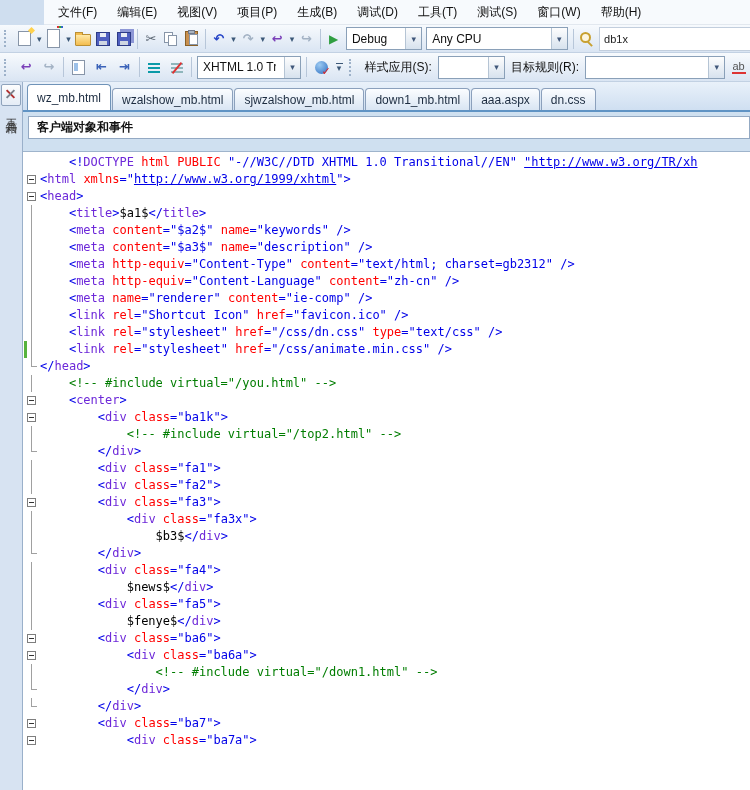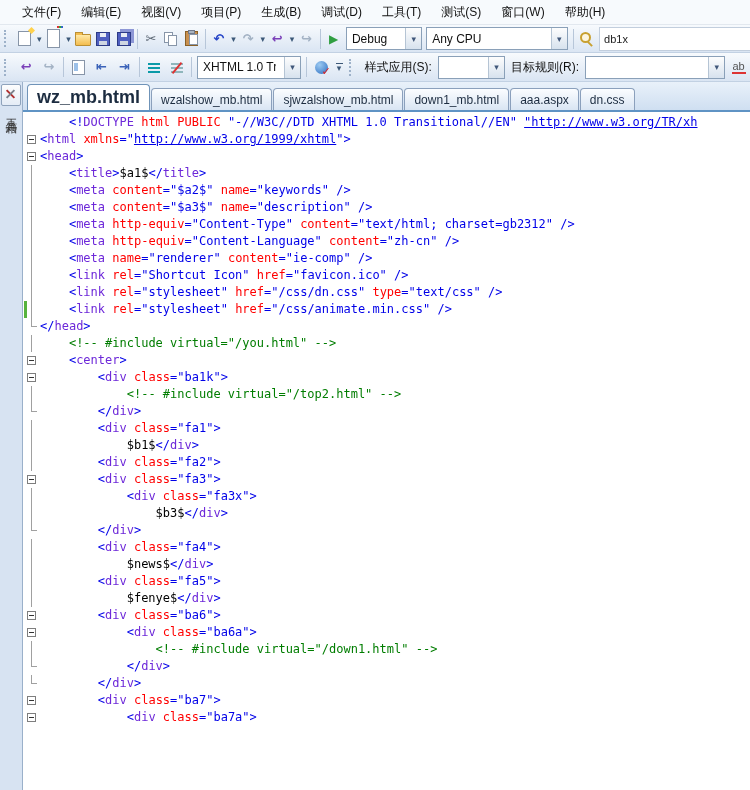--- a/index.html
+++ b/index.html
@@ -1,21 +1,21 @@
 <!DOCTYPE html>
 <html><head>
 <meta charset="utf-8">
 <style>
   html,body{margin:0;padding:0;background:#e8e8e8;}
   .window{width:750px;height:790px;overflow:hidden;position:relative;background:#cfdeef;
           font-family:"Liberation Sans","DejaVu Sans",sans-serif;font-size:12px;color:#111;}
 
   
-  .menubar{height:24px;background:#f7fafd;display:flex;align-items:center;padding-left:12px;
-           border-bottom:1px solid #e2e8ef;}
+  .menubar{height:24px;background:#f7fafd;display:flex;align-items:center;padding-left:4px;
+           border-bottom:1px solid #e2e8ef;margin-left:44px;}
   .menu-item{padding:4px 10px;white-space:nowrap;cursor:default;}
 
   
   .toolbar{display:flex;align-items:center;background:linear-gradient(#f7fafd,#dae5f3);
            border-bottom:1px solid #c2d1e3;}
   .tb1{height:27px;}
   .tb2{height:28px;}
   .grip{width:4px;height:17px;border-left:2px dotted #9db1c9;margin:0 5px 0 4px;}
   .tbtn{width:23px;height:22px;display:flex;align-items:center;justify-content:center;border-radius:2px;}
   .sep{width:1px;height:20px;background:#b7c6d9;margin:0 3px;}
@@ -103,21 +103,21 @@
   .vtext{writing-mode:vertical-rl;text-orientation:upright;letter-spacing:2px;color:#333;font-size:12px;}
 
   .doc-area{flex:1;display:flex;flex-direction:column;min-width:0;}
 
   
   .tabstrip{height:28px;display:flex;align-items:flex-end;padding-left:4px;
             background:linear-gradient(#e9f1fa,#cfdff1);border-bottom:2px solid #5f93c4;overflow:hidden;}
   .tab{height:21px;display:flex;align-items:center;padding:0 9px;margin-right:1px;white-space:nowrap;
        background:linear-gradient(#fbfdff,#d9e5f3);border:1px solid #8ba0bc;border-bottom:none;
        border-radius:4px 4px 0 0;font-size:12px;color:#1c2c40;cursor:default;}
-  .tab.active{height:25px;background:#fff;font-weight:bold;font-size:18px;border-color:#6f93b8;}
+  .tab.active{height:25px;background:#fff;font-weight:normal;font-size:12px;border-color:#6f93b8;}
 
   
   .navwrap{height:31px;background:#cfe0f0;padding:4px 0 4px 5px;border-bottom:1px solid #9fb4cc;}
   .navbar{height:21px;line-height:21px;background:#fff;border:1px solid #93a9c3;
           font-weight:bold;padding-left:8px;cursor:default;}
 
   
   .editor{flex:1;background:#fff;overflow:hidden;padding-top:2px;}
   .cl{display:flex;height:17px;white-space:pre;
       font-family:"DejaVu Sans Mono","Liberation Mono",monospace;font-size:12px;line-height:17px;}
@@ -297,20 +297,23 @@
             <span>down1_mb.html</span>
           </div>
           <div class="tab">
             <span>aaa.aspx</span>
           </div>
           <div class="tab">
             <span>dn.css</span>
           </div>
         </div>
 
+      <div class="navwrap">
+        <div class="navbar">客户端对象和事件</div>
+      </div>
 
       <div class="editor">
           <div class="cl"><span class="gut "></span><span class="ct"><span class="s-K">    </span><span class="s-B">&lt;!</span><span class="s-M">DOCTYPE</span><span class="s-K"> </span><span class="s-R">html PUBLIC</span><span class="s-K"> </span><span class="s-B">"-//W3C//DTD XHTML 1.0 Transitional//EN"</span><span class="s-K"> </span><span class="s-U">"http://www.w3.org/TR/xh</span></span></div>
           <div class="cl"><span class="gut g-box"></span><span class="ct"><span class="s-B">&lt;</span><span class="s-M">html</span><span class="s-K"> </span><span class="s-R">xmlns</span><span class="s-B">="</span><span class="s-U">http://www.w3.org/1999/xhtml</span><span class="s-B">"&gt;</span></span></div>
           <div class="cl"><span class="gut g-box"></span><span class="ct"><span class="s-B">&lt;</span><span class="s-M">head</span><span class="s-B">&gt;</span></span></div>
           <div class="cl"><span class="gut g-line"></span><span class="ct"><span class="s-K">    </span><span class="s-B">&lt;</span><span class="s-M">title</span><span class="s-B">&gt;</span><span class="s-K">$a1$</span><span class="s-B">&lt;/</span><span class="s-M">title</span><span class="s-B">&gt;</span></span></div>
           <div class="cl"><span class="gut g-line"></span><span class="ct"><span class="s-K">    </span><span class="s-B">&lt;</span><span class="s-M">meta</span><span class="s-K"> </span><span class="s-R">content</span><span class="s-B">="$a2$"</span><span class="s-K"> </span><span class="s-R">name</span><span class="s-B">="keywords"</span><span class="s-K"> </span><span class="s-B">/&gt;</span></span></div>
           <div class="cl"><span class="gut g-line"></span><span class="ct"><span class="s-K">    </span><span class="s-B">&lt;</span><span class="s-M">meta</span><span class="s-K"> </span><span class="s-R">content</span><span class="s-B">="$a3$"</span><span class="s-K"> </span><span class="s-R">name</span><span class="s-B">="description"</span><span class="s-K"> </span><span class="s-B">/&gt;</span></span></div>
           <div class="cl"><span class="gut g-line"></span><span class="ct"><span class="s-K">    </span><span class="s-B">&lt;</span><span class="s-M">meta</span><span class="s-K"> </span><span class="s-R">http-equiv</span><span class="s-B">="Content-Type"</span><span class="s-K"> </span><span class="s-R">content</span><span class="s-B">="text/html; charset=gb2312"</span><span class="s-K"> </span><span class="s-B">/&gt;</span></span></div>
           <div class="cl"><span class="gut g-line"></span><span class="ct"><span class="s-K">    </span><span class="s-B">&lt;</span><span class="s-M">meta</span><span class="s-K"> </span><span class="s-R">http-equiv</span><span class="s-B">="Content-Language"</span><span class="s-K"> </span><span class="s-R">content</span><span class="s-B">="zh-cn"</span><span class="s-K"> </span><span class="s-B">/&gt;</span></span></div>
@@ -318,21 +321,20 @@
           <div class="cl"><span class="gut g-line"></span><span class="ct"><span class="s-K">    </span><span class="s-B">&lt;</span><span class="s-M">link</span><span class="s-K"> </span><span class="s-R">rel</span><span class="s-B">="Shortcut Icon"</span><span class="s-K"> </span><span class="s-R">href</span><span class="s-B">="favicon.ico"</span><span class="s-K"> </span><span class="s-B">/&gt;</span></span></div>
           <div class="cl"><span class="gut g-line"></span><span class="ct"><span class="s-K">    </span><span class="s-B">&lt;</span><span class="s-M">link</span><span class="s-K"> </span><span class="s-R">rel</span><span class="s-B">="stylesheet"</span><span class="s-K"> </span><span class="s-R">href</span><span class="s-B">="/css/dn.css"</span><span class="s-K"> </span><span class="s-R">type</span><span class="s-B">="text/css"</span><span class="s-K"> </span><span class="s-B">/&gt;</span></span></div>
           <div class="cl"><span class="gut g-line"><span class="chbar"></span></span><span class="ct"><span class="s-K">    </span><span class="s-B">&lt;</span><span class="s-M">link</span><span class="s-K"> </span><span class="s-R">rel</span><span class="s-B">="stylesheet"</span><span class="s-K"> </span><span class="s-R">href</span><span class="s-B">="/css/animate.min.css"</span><span class="s-K"> </span><span class="s-B">/&gt;</span></span></div>
           <div class="cl"><span class="gut g-end"></span><span class="ct"><span class="s-B">&lt;/</span><span class="s-M">head</span><span class="s-B">&gt;</span></span></div>
           <div class="cl"><span class="gut g-line"></span><span class="ct"><span class="s-K">    </span><span class="s-G">&lt;!-- #include virtual="/you.html" --&gt;</span></span></div>
           <div class="cl"><span class="gut g-box"></span><span class="ct"><span class="s-K">    </span><span class="s-B">&lt;</span><span class="s-M">center</span><span class="s-B">&gt;</span></span></div>
           <div class="cl"><span class="gut g-box"></span><span class="ct"><span class="s-K">        </span><span class="s-B">&lt;</span><span class="s-M">div</span><span class="s-K"> </span><span class="s-R">class</span><span class="s-B">="ba1k"&gt;</span></span></div>
           <div class="cl"><span class="gut g-line"></span><span class="ct"><span class="s-K">            </span><span class="s-G">&lt;!-- #include virtual="/top2.html" --&gt;</span></span></div>
           <div class="cl"><span class="gut g-end"></span><span class="ct"><span class="s-K">        </span><span class="s-B">&lt;/</span><span class="s-M">div</span><span class="s-B">&gt;</span></span></div>
           <div class="cl"><span class="gut g-line"></span><span class="ct"><span class="s-K">        </span><span class="s-B">&lt;</span><span class="s-M">div</span><span class="s-K"> </span><span class="s-R">class</span><span class="s-B">="fa1"&gt;</span></span></div>
-          <div class="cl"><span class="gut g-line"></span><span class="ct"><span class="s-K">            $b1$</span><span class="s-B">&lt;/</span><span class="s-M">div</span><span class="s-B">&gt;</span></span></div>
           <div class="cl"><span class="gut g-line"></span><span class="ct"><span class="s-K">        </span><span class="s-B">&lt;</span><span class="s-M">div</span><span class="s-K"> </span><span class="s-R">class</span><span class="s-B">="fa2"&gt;</span></span></div>
           <div class="cl"><span class="gut g-box"></span><span class="ct"><span class="s-K">        </span><span class="s-B">&lt;</span><span class="s-M">div</span><span class="s-K"> </span><span class="s-R">class</span><span class="s-B">="fa3"&gt;</span></span></div>
           <div class="cl"><span class="gut g-line"></span><span class="ct"><span class="s-K">            </span><span class="s-B">&lt;</span><span class="s-M">div</span><span class="s-K"> </span><span class="s-R">class</span><span class="s-B">="fa3x"&gt;</span></span></div>
           <div class="cl"><span class="gut g-line"></span><span class="ct"><span class="s-K">                $b3$</span><span class="s-B">&lt;/</span><span class="s-M">div</span><span class="s-B">&gt;</span></span></div>
           <div class="cl"><span class="gut g-end"></span><span class="ct"><span class="s-K">        </span><span class="s-B">&lt;/</span><span class="s-M">div</span><span class="s-B">&gt;</span></span></div>
           <div class="cl"><span class="gut g-line"></span><span class="ct"><span class="s-K">        </span><span class="s-B">&lt;</span><span class="s-M">div</span><span class="s-K"> </span><span class="s-R">class</span><span class="s-B">="fa4"&gt;</span></span></div>
           <div class="cl"><span class="gut g-line"></span><span class="ct"><span class="s-K">            $news$</span><span class="s-B">&lt;/</span><span class="s-M">div</span><span class="s-B">&gt;</span></span></div>
           <div class="cl"><span class="gut g-line"></span><span class="ct"><span class="s-K">        </span><span class="s-B">&lt;</span><span class="s-M">div</span><span class="s-K"> </span><span class="s-R">class</span><span class="s-B">="fa5"&gt;</span></span></div>
           <div class="cl"><span class="gut g-line"></span><span class="ct"><span class="s-K">            $fenye$</span><span class="s-B">&lt;/</span><span class="s-M">div</span><span class="s-B">&gt;</span></span></div>
           <div class="cl"><span class="gut g-box"></span><span class="ct"><span class="s-K">        </span><span class="s-B">&lt;</span><span class="s-M">div</span><span class="s-K"> </span><span class="s-R">class</span><span class="s-B">="ba6"&gt;</span></span></div>

